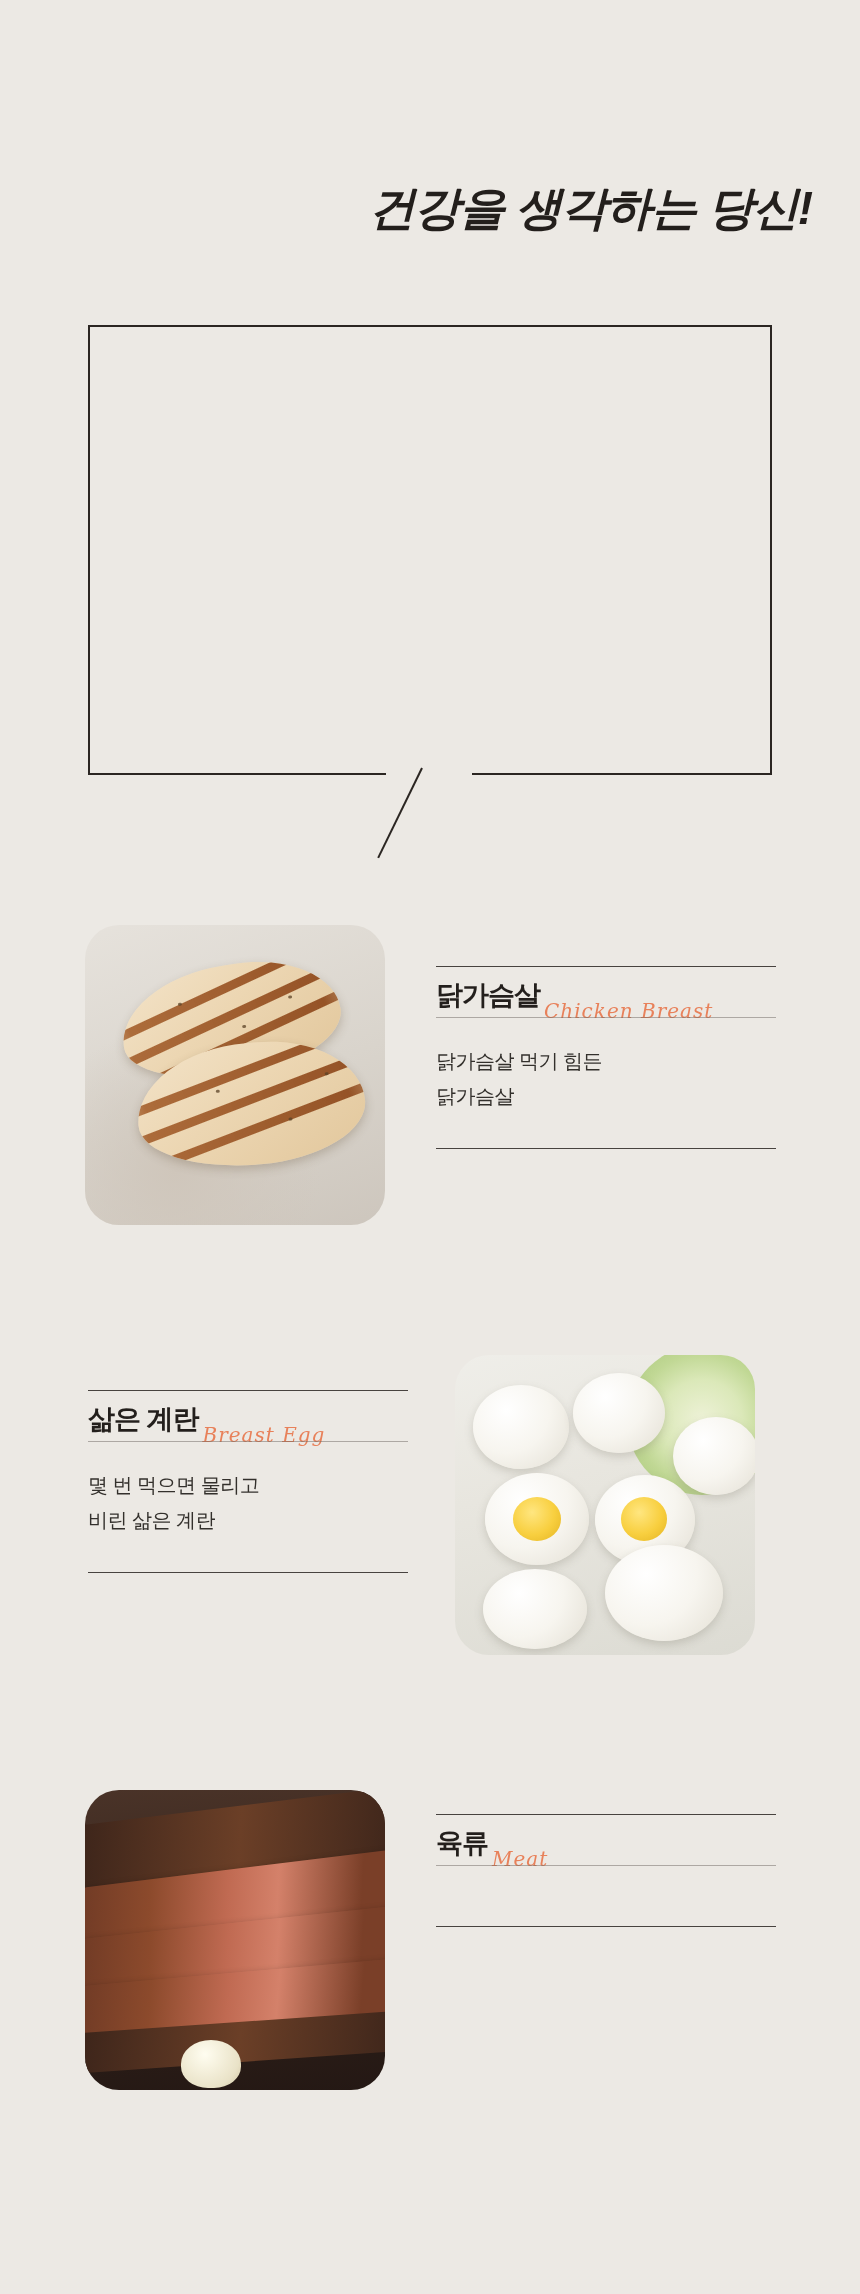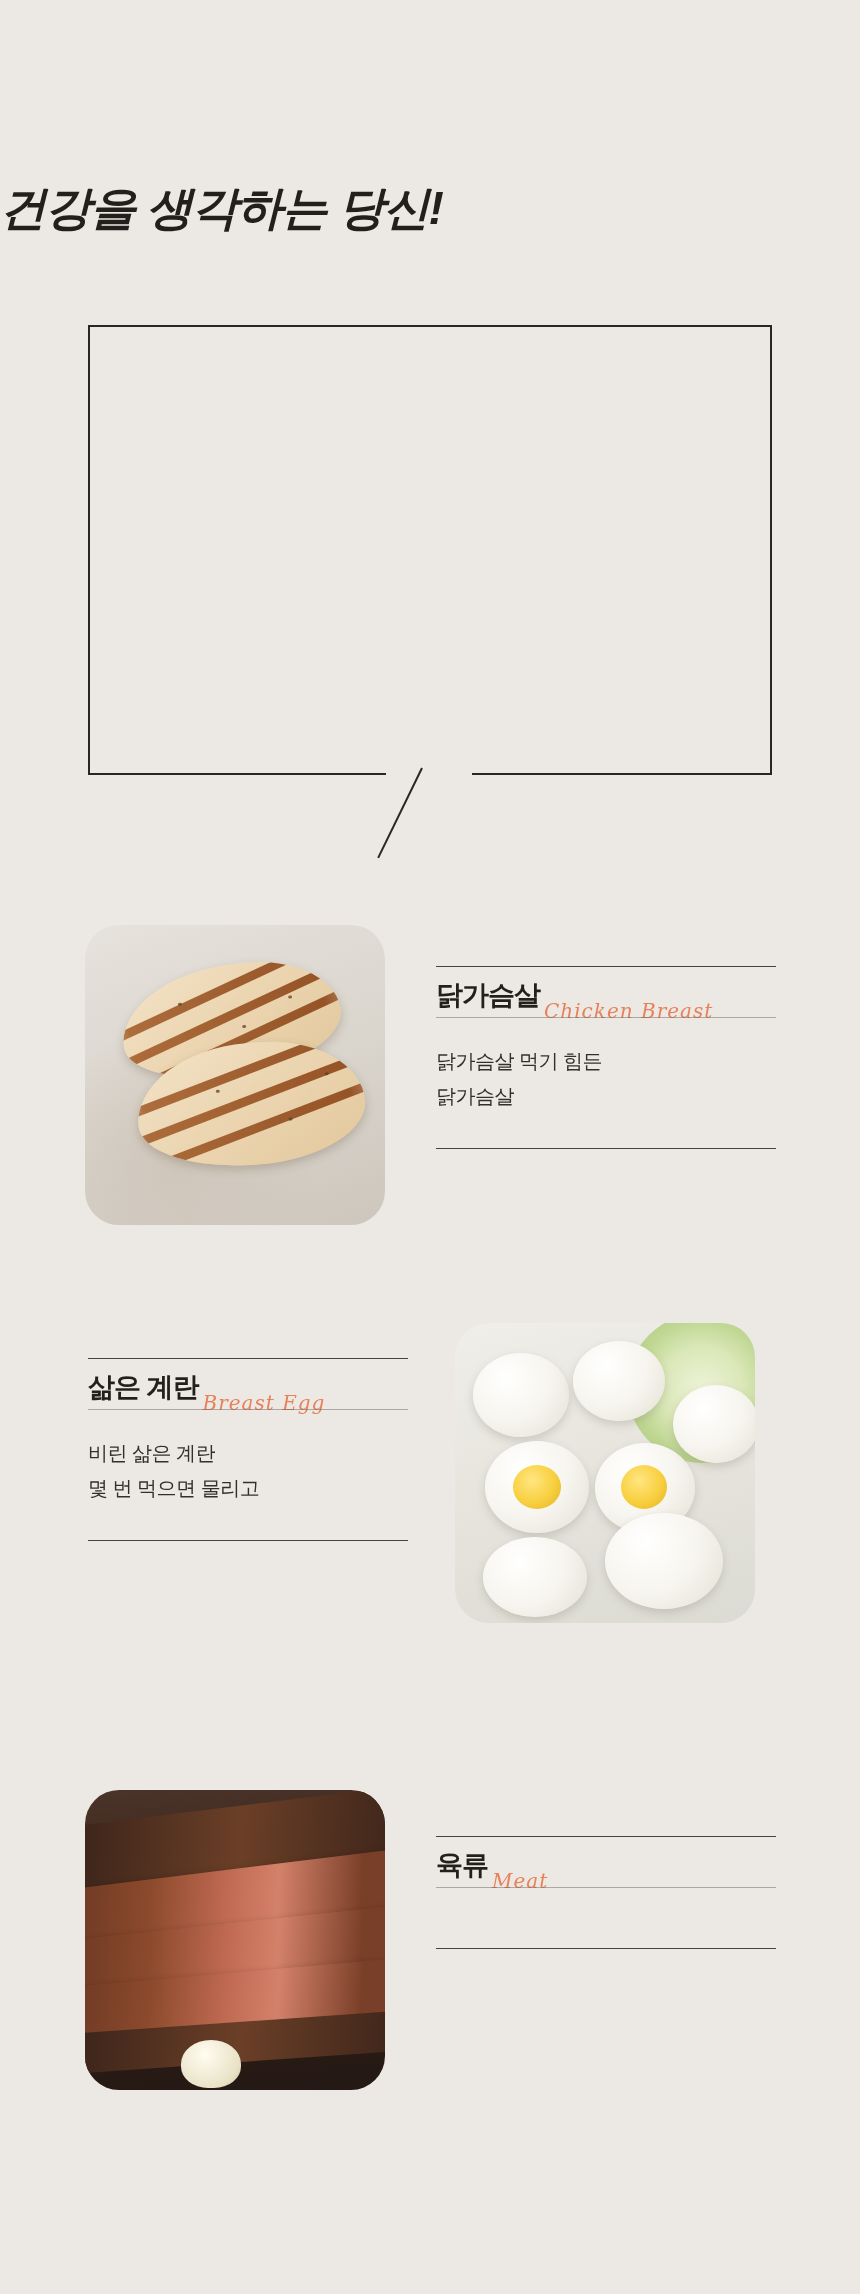--- a/index.html
+++ b/index.html
@@ -19,21 +19,21 @@
     position: relative;
     background: #ece9e4;
   }
 
   
   .headline {
     position: absolute;
     top: 178px;
     left: 0;
     width: 812px;
-    text-align: left;
+    text-align: right;
     font-size: 46px;
     font-weight: 700;
     font-style: italic;
     color: #231f1c;
     letter-spacing: -1px;
   }
 
   
   .bubble {
     position: absolute;
@@ -250,21 +250,21 @@
       </div>
       <div class="rule light"></div>
       <div class="desc">
         <div>닭가슴살 먹기 힘든</div>
         <div>닭가슴살</div>
       </div>
       <div class="rule"></div>
     </div>
   </div>
 
-  <div class="item" style="top:1323px;">
+  <div class="item" style="top:1355px;">
     <div class="photo" style="left:455px; top:0;">
       <div class="img-egg">
         <div class="cuke"></div>
         <div class="egg" style="left:18px; top:30px; width:96px; height:84px;"></div>
         <div class="egg" style="left:118px; top:18px; width:92px; height:80px;"></div>
         <div class="egg" style="left:30px; top:118px; width:104px; height:92px;">
           <div class="yolk" style="left:28px; top:24px; width:48px; height:44px;"></div>
         </div>
         <div class="egg" style="left:140px; top:120px; width:100px; height:90px;">
           <div class="yolk" style="left:26px; top:22px; width:46px; height:44px;"></div>
@@ -275,42 +275,42 @@
       </div>
     </div>
     <div class="textcol" style="left:88px; top:35px; width:320px;">
       <div class="rule"></div>
       <div class="title-row">
         <span class="title-ko">삶은 계란</span>
         <span class="title-en">Breast Egg</span>
       </div>
       <div class="rule light"></div>
       <div class="desc">
+        <div>몇 번 먹으면 물리고</div>
         <div>비린 삶은 계란</div>
-        <div>몇 번 먹으면 물리고</div>
       </div>
       <div class="rule"></div>
     </div>
   </div>
 
   <div class="item" style="top:1790px;">
     <div class="photo" style="left:85px; top:0;">
       <div class="img-meat">
         <div class="grill-bar" style="top:20px;"></div>
         <div class="grill-bar" style="top:150px;"></div>
         <div class="grill-bar" style="top:250px;"></div>
         <div class="meat-crust" style="left:-10px; top:16px; width:330px; height:70px; transform:rotate(-7deg);"></div>
         <div class="meat-slice" style="left:-6px; top:78px; width:330px; height:62px; transform:rotate(-7deg);"></div>
         <div class="meat-slice" style="left:-6px; top:132px; width:330px; height:58px; transform:rotate(-6deg);"></div>
         <div class="meat-slice" style="left:-6px; top:182px; width:330px; height:56px; transform:rotate(-5deg);"></div>
         <div class="meat-crust" style="left:-10px; top:232px; width:330px; height:40px; transform:rotate(-4deg);"></div>
         <div class="garlic" style="left:96px; top:250px; width:60px; height:48px;"></div>
       </div>
     </div>
-    <div class="textcol" style="left:436px; top:46px; width:340px;">
+    <div class="textcol" style="left:436px; top:24px; width:340px;">
       <div class="rule"></div>
       <div class="title-row">
         <span class="title-ko">육류</span>
         <span class="title-en">Meat</span>
       </div>
       <div class="rule light"></div>
       <div class="desc">
       </div>
       <div class="rule"></div>
     </div>

